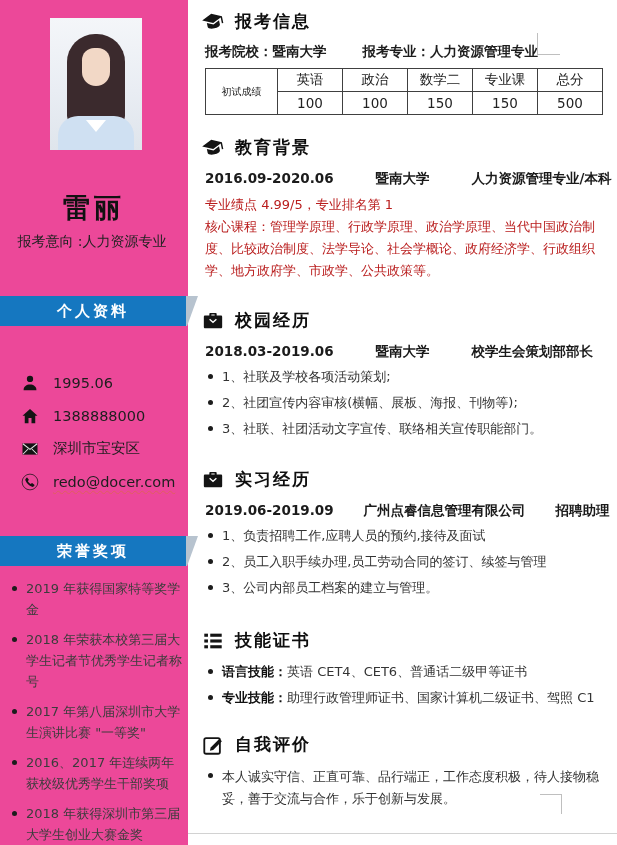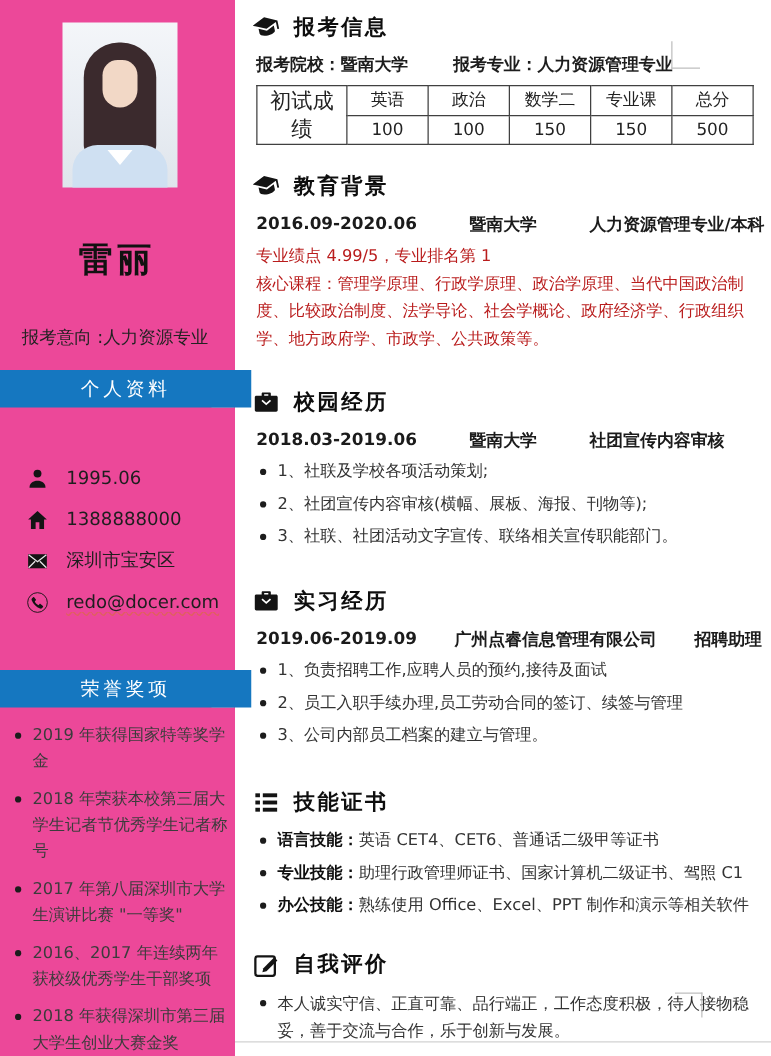--- a/index.html
+++ b/index.html
@@ -13,23 +13,23 @@
   }
   
   .sidebar{position:absolute;left:0;top:0;width:188px;height:845px;background:#ec4899;}
   .photo{position:absolute;left:50px;top:18px;width:92px;height:132px;overflow:hidden;
          background:linear-gradient(180deg,#f4f6f9 0%,#e9edf3 55%,#dfe5ec 100%);}
   .photo .hair{position:absolute;left:17px;top:16px;width:58px;height:92px;border-radius:28px 28px 10px 10px;background:#3b2a2d;}
   .photo .face{position:absolute;left:32px;top:30px;width:28px;height:38px;border-radius:13px 13px 15px 15px;background:#f2d8c6;}
   .photo .shirt{position:absolute;left:8px;bottom:-4px;width:76px;height:38px;border-radius:20px 20px 0 0;background:#cfe0f2;}
   .photo .collar{position:absolute;left:36px;bottom:18px;width:0;height:0;border-left:10px solid transparent;border-right:10px solid transparent;border-top:12px solid #ffffff;}
   .name{position:absolute;left:0;top:190px;width:188px;text-align:center;font-size:27px;font-weight:bold;color:#111;letter-spacing:4px;}
-  .intent{position:absolute;left:0;top:233px;width:184px;text-align:center;font-size:14px;color:#222;margin-top:28px;}
-  .ribbon{position:absolute;left:0;width:201px;height:30px;display:flex;align-items:center;justify-content:center;
-          color:#fff;font-size:15px;font-weight:normal;letter-spacing:3px;z-index:2;}
+  .intent{position:absolute;left:0;top:233px;width:184px;text-align:center;font-size:14px;color:#222;}
+  .ribbon{position:absolute;left:0;width:186px;height:30px;display:flex;align-items:center;justify-content:center;
+          color:#fff;font-size:15px;font-weight:bold;letter-spacing:3px;z-index:2;}
   .ribbon-bar{position:absolute;inset:0;background:#1577c0;z-index:-1;}
   .ribbon-tail{position:absolute;left:180px;top:0;width:18px;height:30px;background:#b7c3cf;
                transform:skewX(-20deg);transform-origin:top left;z-index:-2;}
   .ribbon.r1{top:296px;} .ribbon.r2{top:536px;border-radius:14px;}
   .profile-list{position:absolute;left:0;top:366px;width:188px;}
   .p-row{height:33px;display:flex;align-items:center;padding-left:21px;gap:14px;font-size:14.5px;color:#1e1e1e;}
   .p-row svg{width:18px;height:18px;flex:none;}
   .squiggle{text-decoration:underline;text-decoration-style:wavy;text-decoration-color:#e05f5f;text-decoration-thickness:1px;text-underline-offset:3px;}
   .awards{position:absolute;left:10px;top:578px;width:174px;list-style:none;}
   .awards li{position:relative;padding-left:16px;font-size:13px;line-height:21px;margin-bottom:9px;color:#3c3c3c;}
@@ -37,21 +37,21 @@
   
   .main{position:absolute;left:196px;top:0;width:414px;}
   .sec{margin-top:0;}
   .sec-title{display:flex;align-items:center;gap:11px;font-size:17px;font-weight:bold;color:#0e0e0e;letter-spacing:2px;padding-left:6px;}
   .sec-title svg{width:22px;height:22px;flex:none;}
   .tilt{transform:rotate(-12deg);}
   .app-line{margin:9px 0 7px 9px;font-size:13.5px;font-weight:bold;color:#1d1d1d;}
   .app-line .pair2{margin-left:36px;}
   .score-table{border-collapse:collapse;margin-left:9px;font-size:13.5px;color:#222;text-align:center;}
   .score-table td{border:1px solid #404040;height:23px;width:65px;padding:0 2px;}
-  .score-table td.rowhead{width:72px;font-size:17px;margin-top:11px;}
+  .score-table td.rowhead{width:72px;font-size:10px;margin-top:11px;}
   .info-line{display:flex;gap:42px;margin:11px 0 6px 9px;font-size:13.5px;font-weight:bold;color:#1b1b1b;white-space:nowrap;}
   .body-text{margin:0 4px 0 9px;font-size:13px;line-height:22px;color:#b91c1c;}
   .blist{list-style:none;margin:2px 4px 0 9px;}
   .blist li{position:relative;padding-left:17px;font-size:13px;line-height:20px;margin-bottom:6px;color:#333;}
   .blist li::before{content:"";position:absolute;left:3px;top:7px;width:5px;height:5px;border-radius:50%;background:#1c1c1c;}
   .blist.sk li b{color:#101010;}
   .blist.se li{line-height:22px;margin-bottom:8px;}
   .m-app{padding-top:10px;} .m-edu{margin-top:21px;} .m-campus{margin-top:27px;}
   .m-intern{margin-top:29px;} .m-skill{margin-top:31px;} .m-self{margin-top:25px;}
   .sec-title{margin-bottom:10px;}
@@ -181,21 +181,21 @@
     <div class="sec-title">
       <svg viewBox="0 0 24 24">
           <path fill="#141414" d="M9 3.2h6c.6 0 1 .4 1 1v1.9h4.6c.8 0 1.4.6 1.4 1.4v11.1c0 .8-.6 1.4-1.4 1.4H3.4c-.8 0-1.4-.6-1.4-1.4V7.5c0-.8.6-1.4 1.4-1.4H8V4.2c0-.6.4-1 1-1zm1.2 1.6v1.3h3.6V4.8z"></path>
           <path d="M8.3 10.2l3.7 3.2 3.7-3.2" stroke="#ffffff" stroke-width="1.5" fill="none"></path>
         </svg>
       <span>校园经历</span>
     </div>
     <div class="info-line">
       <span>2018.03-2019.06</span>
       <span>暨南大学</span>
-      <span>社团宣传内容审核</span>
+      <span>校学生会策划部部长</span>
     </div>
     <ul class="blist">
       <li>1、社联及学校各项活动策划;</li>
       <li>2、社团宣传内容审核(横幅、展板、海报、刊物等);</li>
       <li>3、社联、社团活动文字宣传、联络相关宣传职能部门。</li>
     </ul>
   </div>
 
   <div class="sec m-intern">
     <div class="sec-title">
@@ -225,21 +225,20 @@
           <rect x="2.5" y="10.3" width="4" height="3.4"></rect>
           <rect x="9" y="10.3" width="12.5" height="3.4"></rect>
           <rect x="2.5" y="16.6" width="4" height="3.4"></rect>
           <rect x="9" y="16.6" width="12.5" height="3.4"></rect>
         </svg>
       <span>技能证书</span>
     </div>
     <ul class="blist sk">
       <li><b>语言技能：</b><span>英语 CET4、CET6、普通话二级甲等证书</span></li>
       <li><b>专业技能：</b><span>助理行政管理师证书、国家计算机二级证书、驾照 C1</span></li>
-      <li><b>办公技能：</b><span>熟练使用 Office、Excel、PPT 制作和演示等相关软件</span></li>
     </ul>
   </div>
 
   <div class="sec m-self">
     <div class="sec-title">
       <svg viewBox="0 0 24 24">
           <rect x="2.5" y="4.5" width="17" height="17" rx="2" fill="none" stroke="#141414" stroke-width="2"></rect>
           <path fill="#141414" d="M9.5 14.8L19 5.3l2.7 2.7-9.5 9.5-3.6.9z"></path>
         </svg>
       <span>自我评价</span>

